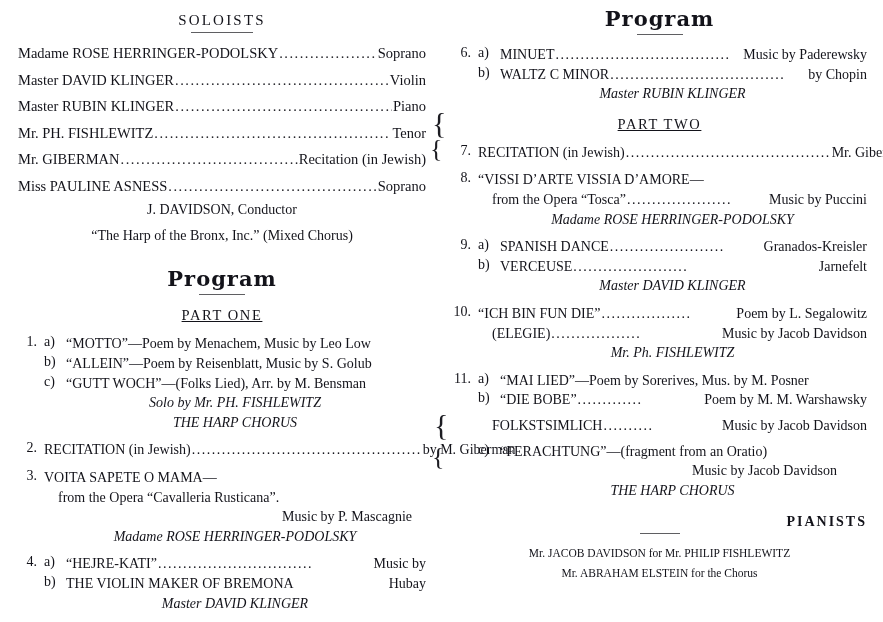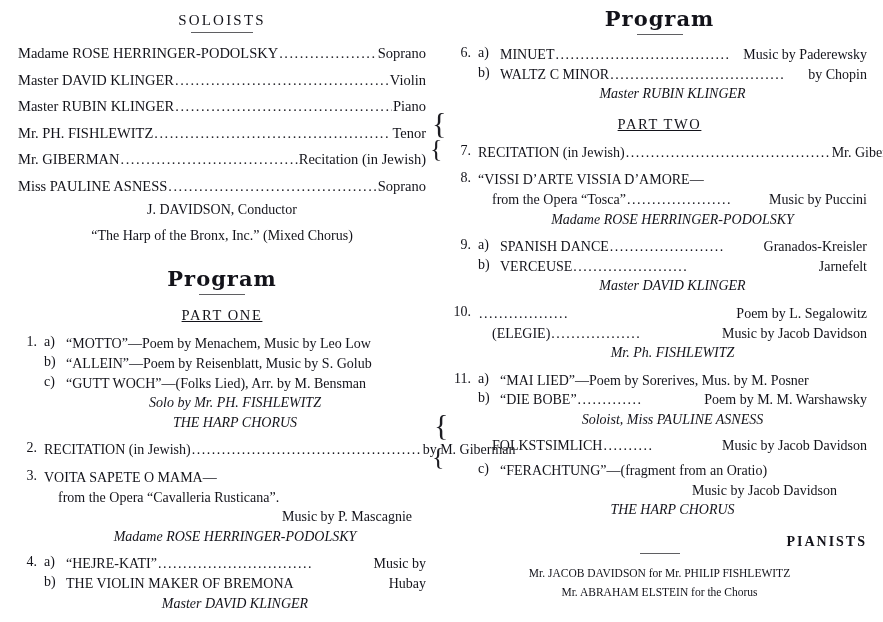--- a/index.html
+++ b/index.html
@@ -371,20 +371,21 @@
           </div>
         </div>
         <div class="plain center ital">Master DAVID KLINGER</div>
       </div>
     </div>
 
     <div class="item">
       <div class="num">10.</div>
       <div class="body">
         <div class="txt">
+          <span>“ICH BIN FUN DIE”</span>
           <span class="dots">..................</span>
           <span>Poem by L. Segalowitz</span>
         </div>
         <div class="txt indent">
           <span>(ELEGIE)</span>
           <span class="dots">..................</span>
           <span>Music by Jacob Davidson</span>
         </div>
         <div class="plain center ital">Mr. Ph. FISHLEWITZ</div>
       </div>
@@ -398,21 +399,20 @@
           <div class="txt">“MAI LIED”—Poem by Sorerives, Mus. by M. Posner</div>
         </div>
         <div class="sub">
           <div class="let">b)</div>
           <div class="txt">
             <span>“DIE BOBE”</span>
             <span class="dots">.............</span>
             <span>Poem by M. M. Warshawsky</span>
           </div>
         </div>
-        <div class="plain center ital">Soloist, Miss PAULINE ASNESS</div>
         <div class="txt indent" style="margin-top:6px;">
           <span>FOLKSTSIMLICH</span>
           <span class="dots">..........</span>
           <span>Music by Jacob Davidson</span>
         </div>
         <div class="sub" style="margin-top:6px;">
           <div class="let">c)</div>
           <div class="txt">“FERACHTUNG”—(fragment from an Oratio)</div>
         </div>
         <div class="plain" style="text-align:right;padding-right:30px;">Music by Jacob Davidson</div>

